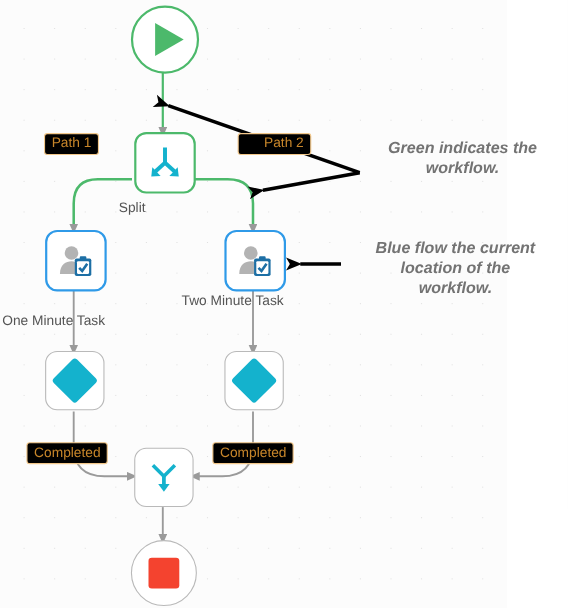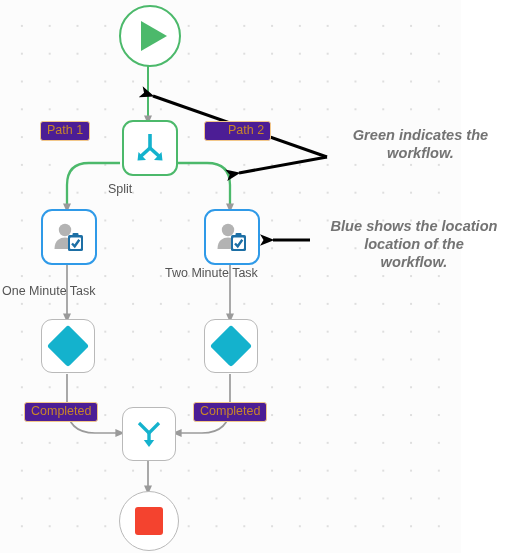--- a/index.html
+++ b/index.html
@@ -58,21 +58,21 @@
   .nlabel{
     position:absolute;
     font-size:12.5px;color:#555555;
     white-space:nowrap;
     font-family:"Liberation Sans", sans-serif;
   }
 
   
   .pill{
     position:absolute;
-    background:#4c1d95;
+    background:#000000;
     border:1px solid #f2c78a;
     border-radius:3px;
     color:#c8862a;
     font-size:12.5px;
     padding:2px 6px 3px 6px;
     white-space:nowrap;
     line-height:1.05;
   }
 
   
@@ -144,21 +144,21 @@
         <path d="M17,15 L27,24" stroke="#14b2cd" stroke-width="3.6" fill="none"></path>
         <path d="M17,15 L7,24" stroke="#14b2cd" stroke-width="3.6" fill="none"></path>
         <path d="M29.5,27.5 L21,27 L28.5,19 z" fill="#14b2cd"></path>
         <path d="M4.5,27.5 L13,27 L5.5,19 z" fill="#14b2cd"></path>
       </svg>
     </div>
   </div>
   <div class="nlabel" style="left:108px;top:182px;width:80px;">Split</div>
 
   <div class="pill" style="left:40px;top:121px;">Path 1</div>
-  <div class="pill" style="left:204px;top:121px;padding-left:23px;">Path 2</div>
+  <div class="pill" style="left:216px;top:121px;padding-left:23px;">Path 2</div>
 
   <div class="node" style="left:41px;top:209px;">
     <div class="box blue">
       <svg width="34" height="30" viewBox="0 0 34 30">
         <circle cx="13" cy="8" r="6.2" fill="#b3b3b3"></circle>
         <path d="M2.5,27 C2.5,18.6 8,15.6 13,15.6 C18,15.6 23.5,18.6 23.5,27 z" fill="#b3b3b3"></path>
         <rect x="16" y="13" width="15" height="16" rx="1.6" fill="#1d6fa5"></rect>
         <rect x="20.5" y="11" width="6" height="3.4" rx="1" fill="#1d6fa5"></rect>
         <rect x="18" y="15.5" width="11" height="11.5" rx="1" fill="#ffffff"></rect>
         <path d="M20,21.5 L22.7,24.3 L27.3,17.8" stroke="#1d6fa5" stroke-width="2.4" fill="none"></path>
@@ -212,18 +212,18 @@
       <div class="stopsq"></div>
     </div>
   </div>
 
   <div class="callout" style="left:328px;top:126px;width:185px;">
     <div>Green indicates the</div>
     <div>workflow.</div>
   </div>
 
   <div class="callout" style="left:318px;top:217px;width:192px;">
-    <div>Blue shows the location</div>
+    <div>Blue flow the current</div>
     <div>location of the</div>
     <div>workflow.</div>
   </div>
 
 </div>
 
 </body></html>

